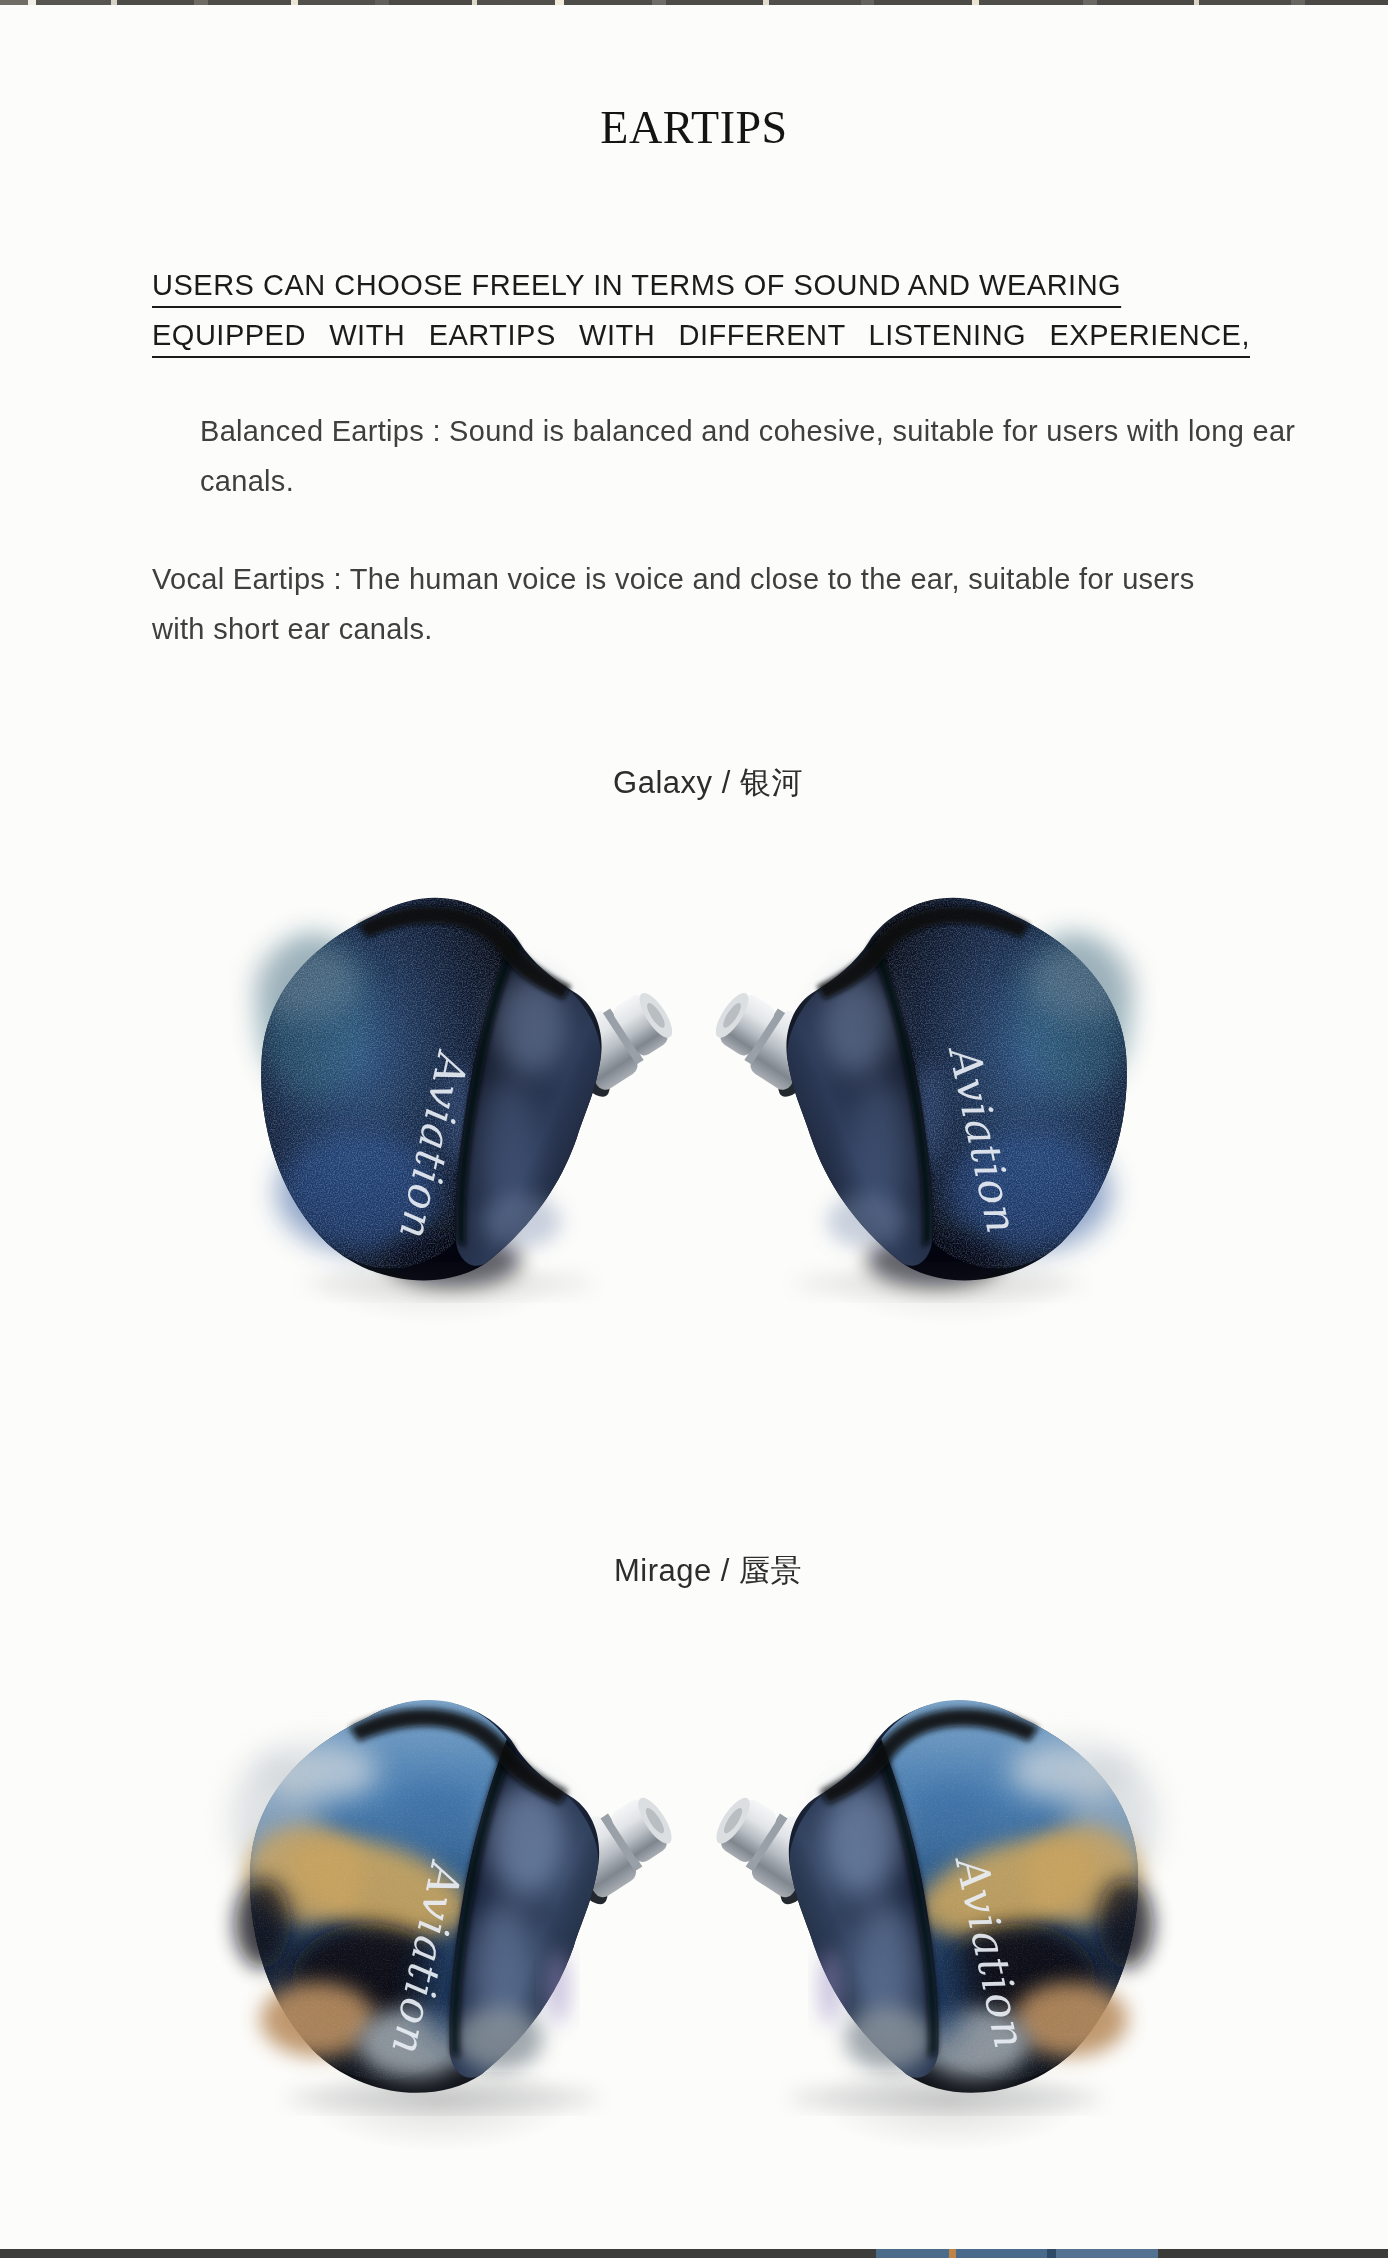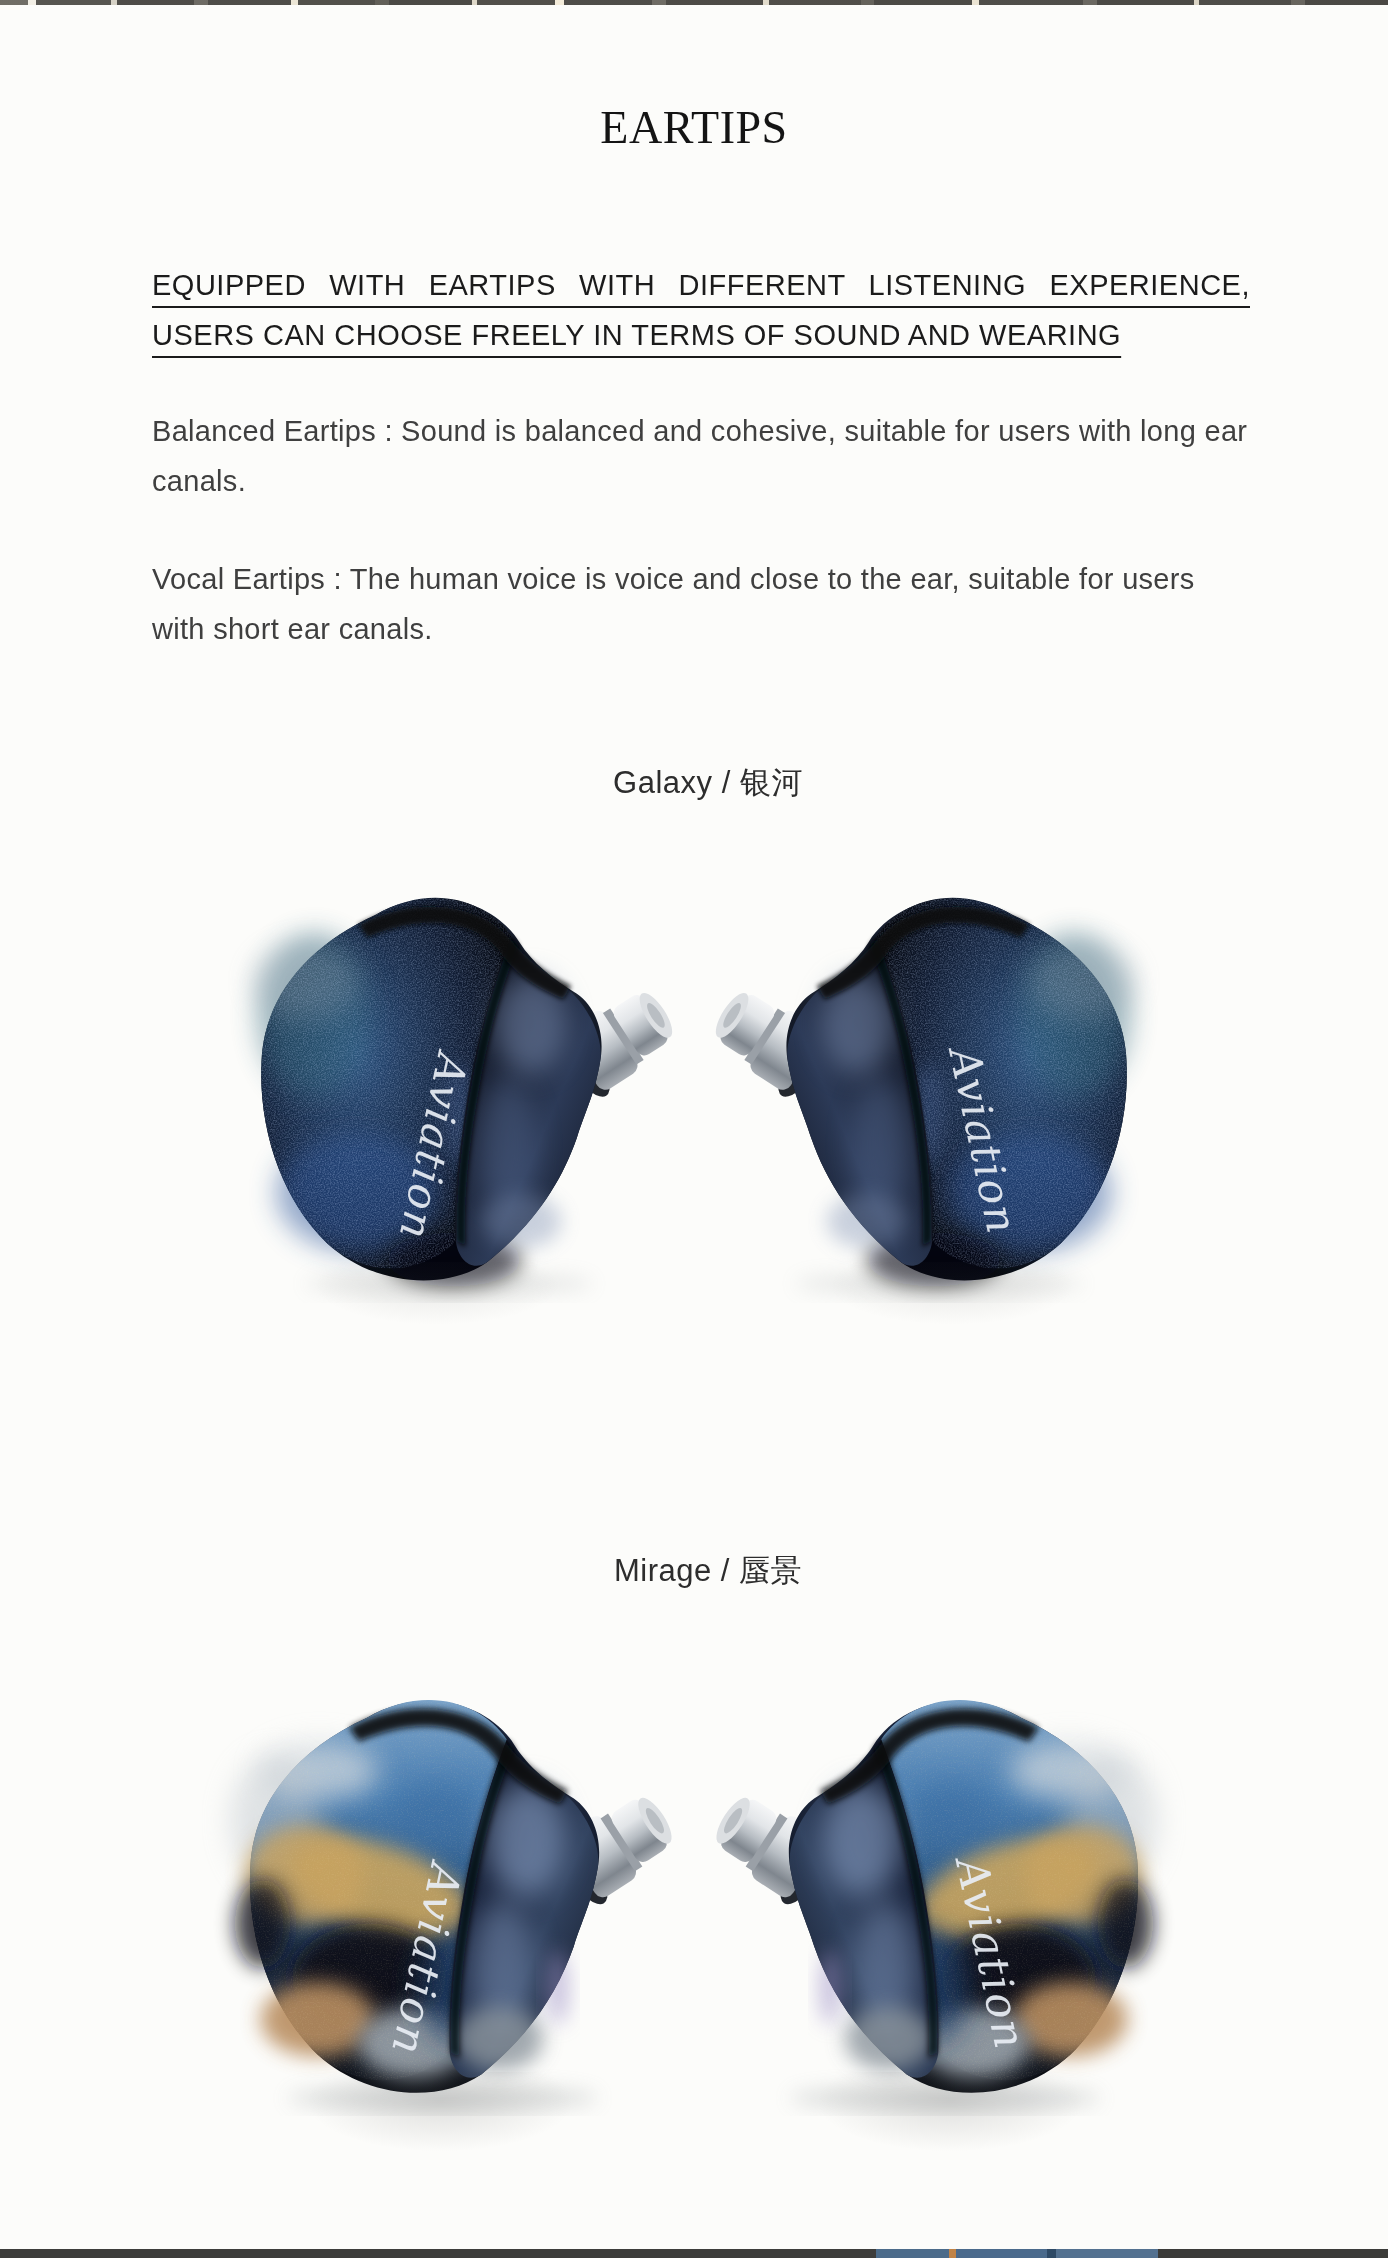--- a/index.html
+++ b/index.html
@@ -43,21 +43,21 @@
   }
   .intro .line{
     display:block;white-space:nowrap;
     text-decoration:underline;text-decoration-thickness:2px;text-underline-offset:11px;
   }
   .intro .line.justified{text-align:justify;text-align-last:justify;}
   .para{
     position:absolute;left:152px;width:1100px;margin:0;
     font-size:29px;line-height:50px;letter-spacing:.3px;color:#3f3f3f;
   }
-  .para.p1{top:406px;}
+  .para.p1{top:406px;margin-left:48px;}
   .para.p2{top:554px;}
   .product-label{
     position:absolute;left:0;width:100%;margin:14px;text-align:center;
     font-size:31px;line-height:38px;font-weight:400;letter-spacing:.5px;color:#2d2d2d;
   }
   .product-label.galaxy{top:750px;}
   .product-label.mirage{top:1538px;}
   
   .photo{position:absolute;left:50%;transform:translateX(-50%);}
   .photo.galaxy{top:890px;width:960px;height:413px;}
@@ -77,22 +77,22 @@
   .fs-m.l{left:255px;} .fs-m.r{left:765px;}
 </style>
 </head>
 <body>
 
 <div class="top-strip"></div>
 
 <h1 class="title">EARTIPS</h1>
 
 <div class="intro">
+  <span class="line">USERS CAN CHOOSE FREELY IN TERMS OF SOUND AND WEARING</span>
   <span class="line justified">EQUIPPED WITH EARTIPS WITH DIFFERENT LISTENING EXPERIENCE,</span>
-  <span class="line">USERS CAN CHOOSE FREELY IN TERMS OF SOUND AND WEARING</span>
 </div>
 
 <p class="para p1">Balanced Eartips : Sound is balanced and cohesive, suitable for users with long ear canals.</p>
 <p class="para p2">Vocal Eartips : The human voice is voice and close to the ear, suitable for users with short ear canals.</p>
 
 <h2 class="product-label galaxy">Galaxy / 银河</h2>
 
 <div class="photo galaxy">
 <svg viewBox="0 0 1000 430" xmlns="http://www.w3.org/2000/svg">
   <defs>

